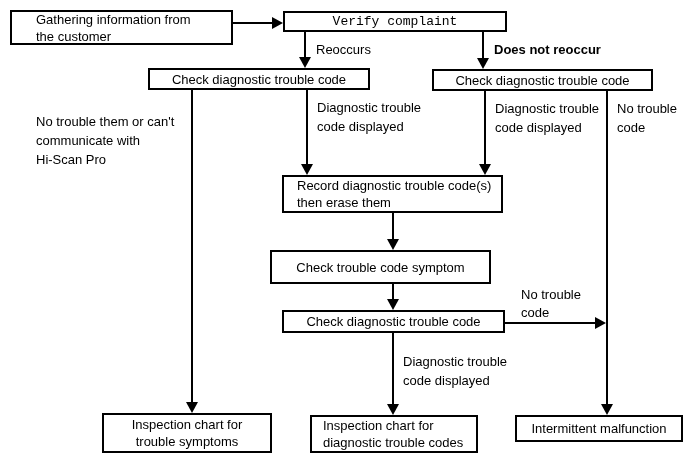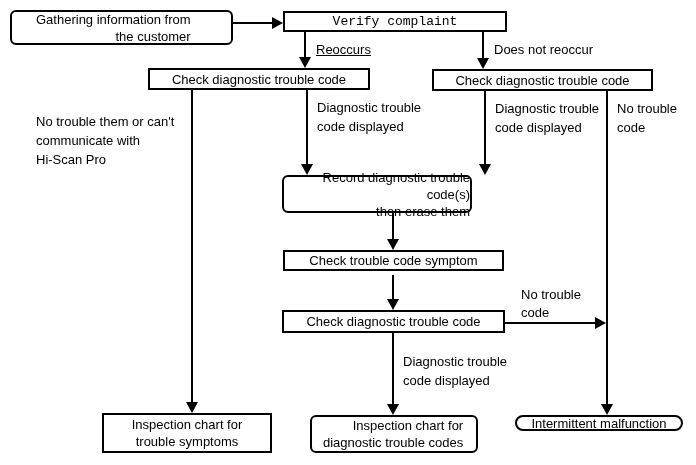--- a/index.html
+++ b/index.html
@@ -24,22 +24,21 @@
     background: #ffffff;
     display: flex;
     align-items: center;
     justify-content: center;
     text-align: center;
     white-space: pre-line;
     line-height: 17px;
   }
   .node.al {
     justify-content: flex-start;
-    text-align: right;
-    border-radius: 6px;
+    text-align: left;
   }
   .vl {
     position: absolute;
     width: 2px;
     background: #000000;
   }
   .hl {
     position: absolute;
     height: 2px;
     background: #000000;
@@ -68,25 +67,25 @@
 </head>
 <body>
 
 <div class="stage">
 
   <div class="hl" style="left:233px;top:22px;width:40px;"></div>
   <div class="ar" style="left:272px;top:17px;"></div>
 
   <div class="vl" style="left:304px;top:32px;height:26px;"></div>
   <div class="ad" style="left:299px;top:57px;"></div>
-  <div class="lbl" style="left:316px;top:40px;text-decoration:underline;">Reoccurs</div>
+  <div class="lbl" style="left:316px;top:40px;">Reoccurs</div>
 
   <div class="vl" style="left:482px;top:32px;height:26px;"></div>
   <div class="ad" style="left:477px;top:58px;"></div>
-  <div class="lbl" style="left:494px;top:40px;">Does not reoccur</div>
+  <div class="lbl" style="left:494px;top:40px;font-weight:bold;">Does not reoccur</div>
 
   <div class="vl" style="left:191px;top:90px;height:313px;"></div>
   <div class="ad" style="left:186px;top:402px;"></div>
   <div class="lbl" style="left:36px;top:112px;">No trouble them or can't
 communicate with
 Hi-Scan Pro</div>
 
   <div class="vl" style="left:306px;top:90px;height:75px;"></div>
   <div class="ad" style="left:301px;top:164px;"></div>
   <div class="lbl" style="left:317px;top:98px;">Diagnostic trouble
@@ -120,28 +119,28 @@
 
   <div class="node al" style="left:10px;top:10px;width:223px;height:35px;padding-left:24px;">Gathering information from
 the customer</div>
 
   <div class="node" style="left:283px;top:11px;width:224px;height:21px;font-family:Liberation Mono, monospace;">Verify complaint</div>
 
   <div class="node" style="left:148px;top:68px;width:222px;height:22px;">Check diagnostic trouble code</div>
 
   <div class="node" style="left:432px;top:69px;width:221px;height:22px;">Check diagnostic trouble code</div>
 
-  <div class="node al" style="left:282px;top:175px;width:190px;height:38px;padding-left:13px;">Record diagnostic trouble code(s)
+  <div class="node al" style="left:282px;top:175px;width:221px;height:38px;padding-left:13px;">Record diagnostic trouble code(s)
 then erase them</div>
 
-  <div class="node" style="left:283px;top:250px;width:221px;height:21px;">Check trouble code symptom</div>
+  <div class="node" style="left:270px;top:250px;width:221px;height:34px;">Check trouble code symptom</div>
 
   <div class="node" style="left:282px;top:310px;width:223px;height:23px;">Check diagnostic trouble code</div>
 
   <div class="node" style="left:102px;top:413px;width:170px;height:40px;">Inspection chart for
 trouble symptoms</div>
 
   <div class="node al" style="left:310px;top:415px;width:168px;height:38px;padding-left:11px;">Inspection chart for
 diagnostic trouble codes</div>
 
-  <div class="node" style="left:515px;top:415px;width:168px;height:16px;border-radius:11px;">Intermittent malfunction</div>
+  <div class="node" style="left:515px;top:415px;width:168px;height:27px;">Intermittent malfunction</div>
 
 </div>
 
 </body></html>

